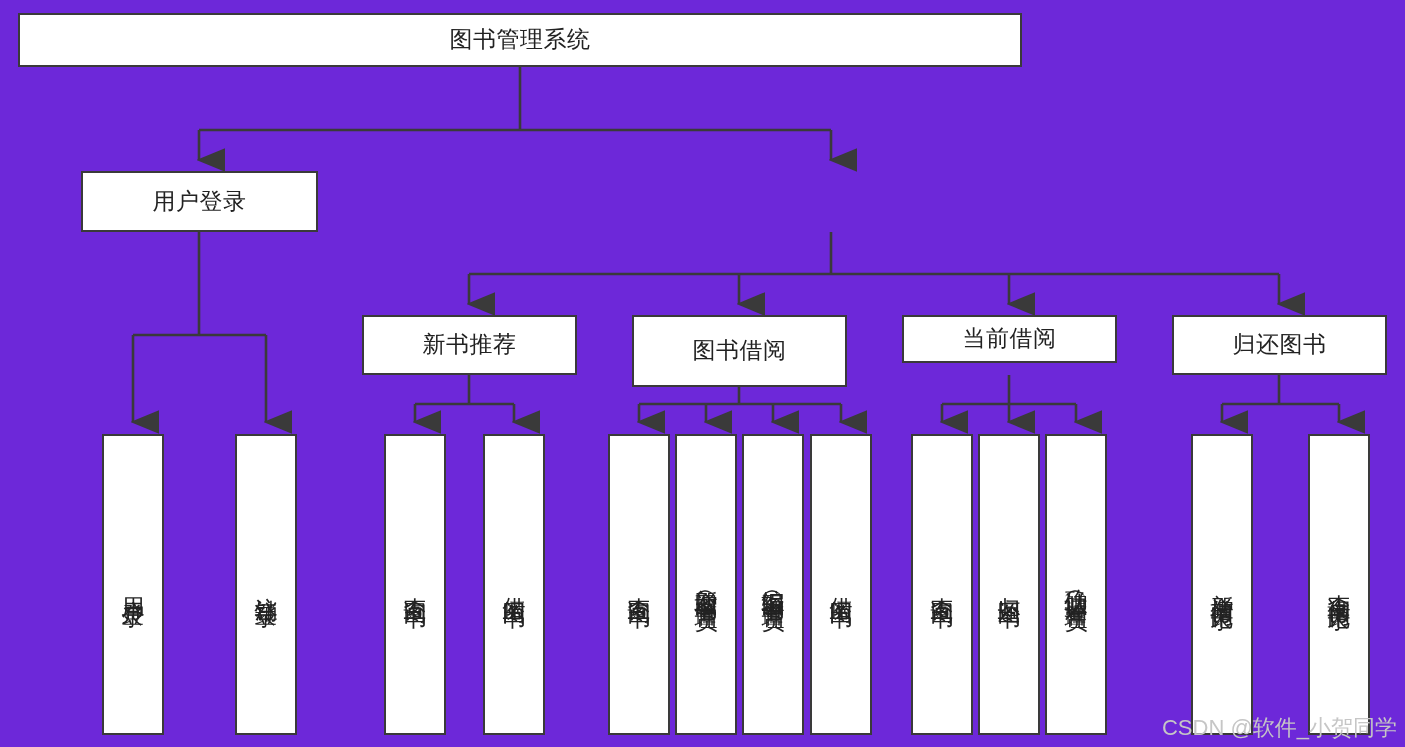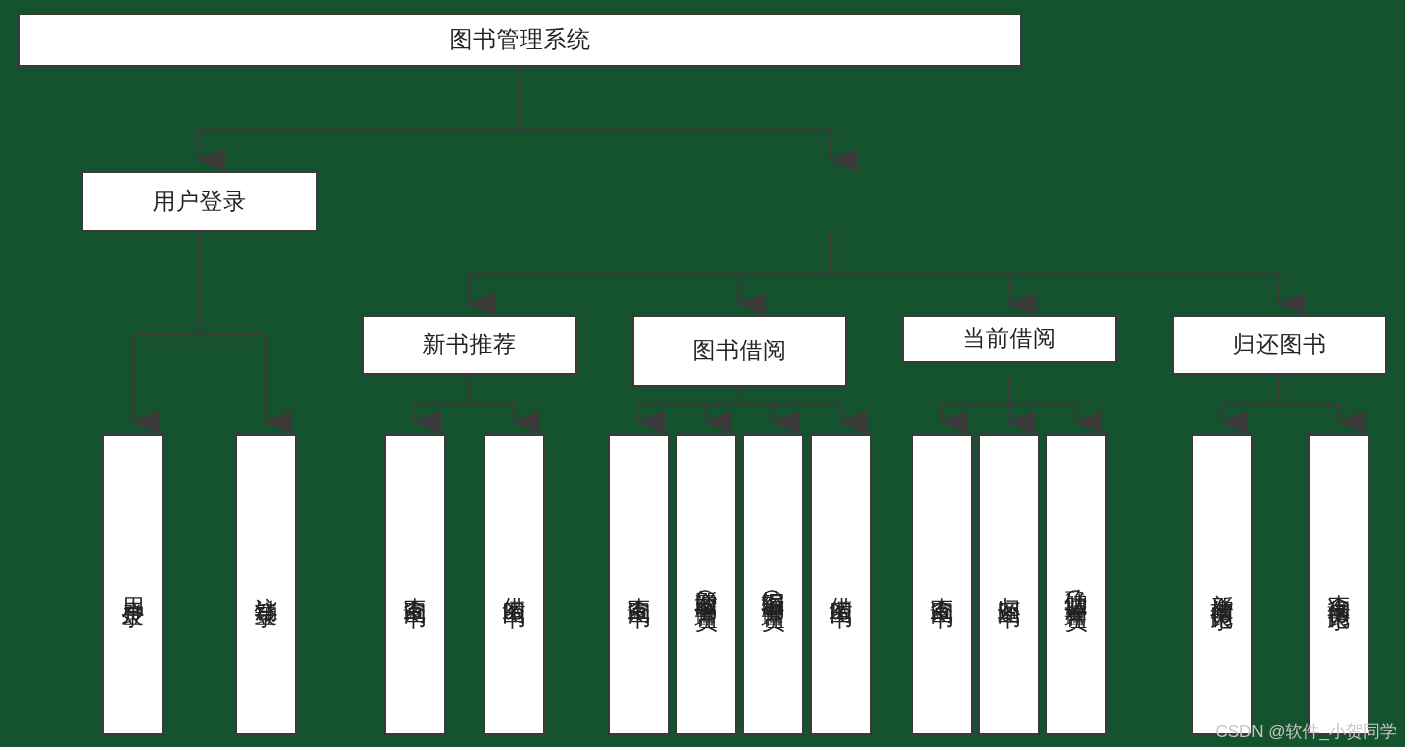--- a/index.html
+++ b/index.html
@@ -7,21 +7,21 @@
     padding: 0;
     background: #ffffff;
   }
   body {
     font-family: "Liberation Sans", "DejaVu Sans", sans-serif;
   }
   #canvas {
     position: relative;
     width: 1405px;
     height: 747px;
-    background: #14532d;
+    background: #6d28d9;
     overflow: hidden;
   }
   svg#edges {
     position: absolute;
     left: 0;
     top: 0;
     width: 1405px;
     height: 747px;
     pointer-events: none;
   }
@@ -58,21 +58,21 @@
     font-size: 23px;
     letter-spacing: 3px;
     line-height: 1;
     white-space: nowrap;
     max-height: 280px;
   }
   .watermark {
     position: absolute;
     right: 8px;
     bottom: 4px;
-    font-size: 17px;
+    font-size: 22px;
     color: #c6c6c6;
     white-space: nowrap;
     user-select: none;
     margin-top: 43px;
   }
 </style>
 </head>
 <body>
 
 <div id="canvas">

